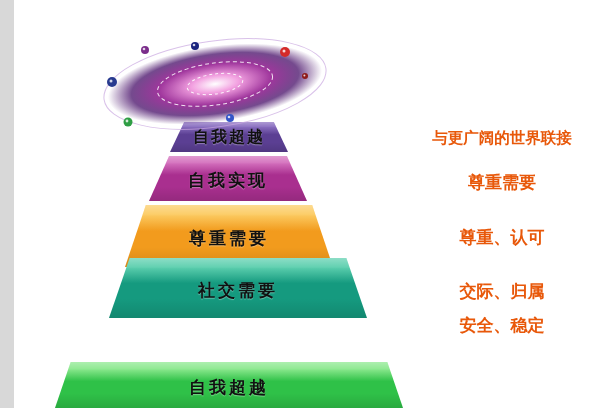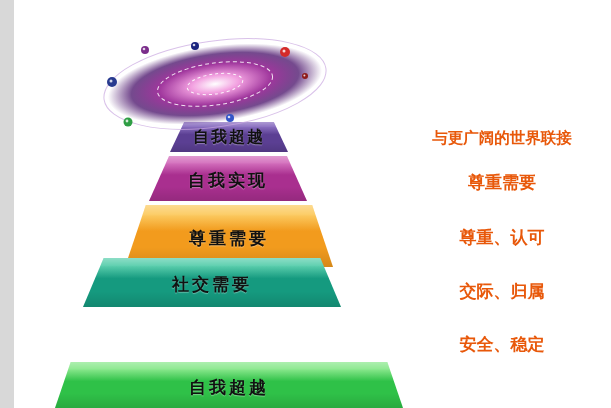--- a/index.html
+++ b/index.html
@@ -19,33 +19,33 @@
   }
   .level .lv-label{
     color:#111111;font-weight:bold;font-size:17px;letter-spacing:3px;
     text-shadow:0 1px 1px rgba(255,255,255,.35);
     padding-top:4px;white-space:nowrap;
   }
   .l6{left:170px;top:122px;width:118px;height:30px;--clip:polygon(12% 0,88% 0,100% 100%,0 100%);z-index:2;}
   .l6 .lv-label{padding-top:0;font-size:16px;letter-spacing:2px;}
   .l5{left:149px;top:156px;width:158px;height:45px;--clip:polygon(12.7% 0,87.3% 0,100% 100%,0 100%);}
   .l4{left:125px;top:205px;width:208px;height:62px;--clip:polygon(10% 0,90% 0,100% 100%,0 100%);}
-  .l3{left:83px;top:258px;width:258px;height:49px;--clip:polygon(8% 0,92% 0,100% 100%,0 100%);}
+  .l3{left:109px;top:258px;width:258px;height:60px;--clip:polygon(8% 0,92% 0,100% 100%,0 100%);}
   .l2{left:77px;top:311px;width:308px;height:48px;--clip:polygon(7% 0,93% 0,100% 100%,0 100%);}
   .l1{left:55px;top:362px;width:348px;height:46px;--clip:polygon(4.5% 0,95.5% 0,100% 100%,0 100%);}
   
   .rlabel{
     position:absolute;left:402px;width:200px;text-align:center;
     font-weight:bold;font-size:17px;white-space:nowrap;
   }
   .r0{top:128px;font-size:15.5px;}
   .r1{top:171px;}
   .r2{top:226px;}
   .r3{top:280px;}
-  .r4{top:333px;font-family:Liberation Serif, serif;}
+  .r4{top:314px;font-family:Liberation Serif, serif;}
   .r5{top:384px;}
   
   .galaxy{position:absolute;left:100px;top:36px;width:235px;height:114px;z-index:3;pointer-events:none;}
 </style>
 </head>
 <body>
 
 <div class="stage">
 
   <div class="left-strip"></div>

